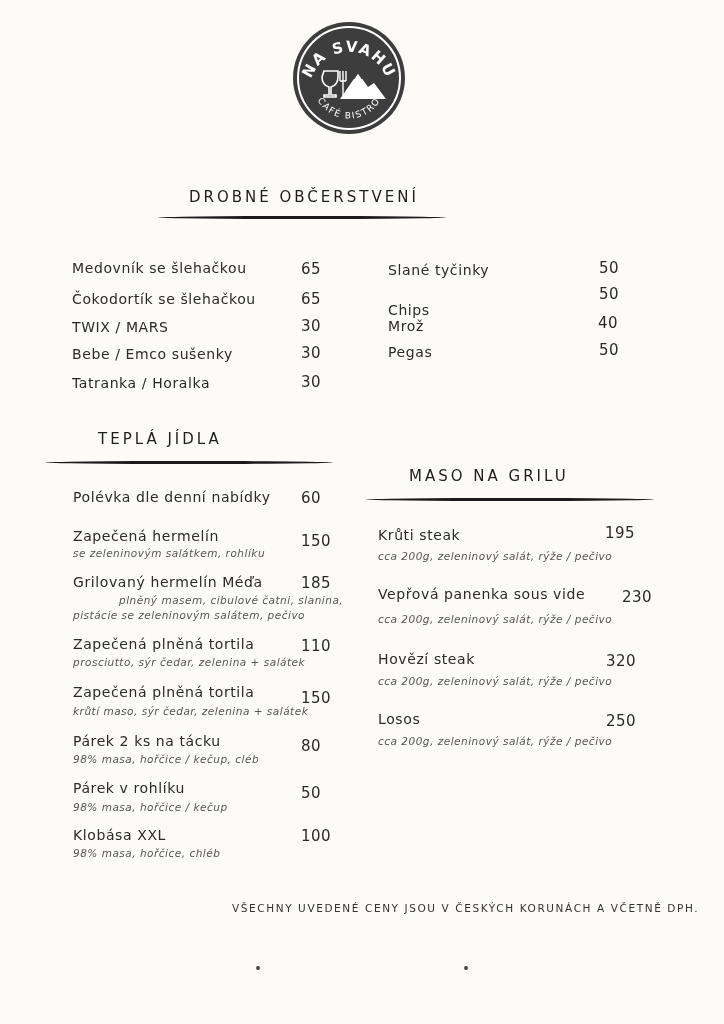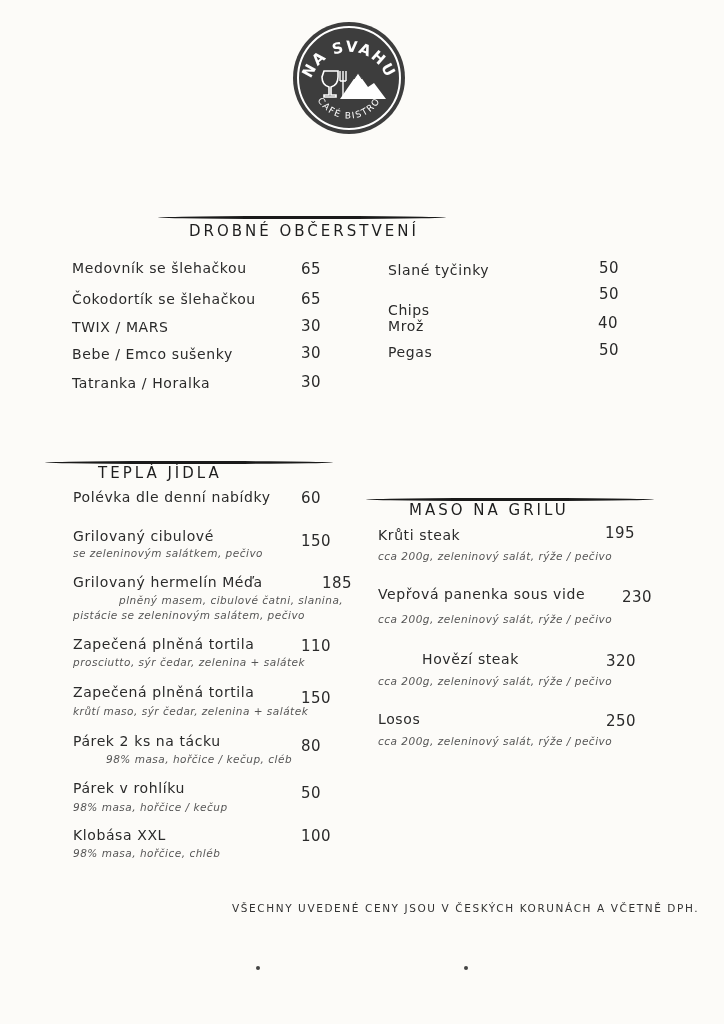--- a/index.html
+++ b/index.html
@@ -5,21 +5,20 @@
   html, body { margin: 0; padding: 0; }
   body {
     width: 724px; height: 1024px; background: #fcfbf8; position: relative; overflow: hidden;
     font-family: "DejaVu Sans", sans-serif; color: #222;
   }
   .abs { position: absolute; }
   .logo { left: 292px; top: 21px; width: 114px; height: 114px; }
   .section-title {
     position: absolute; font-size: 15px; letter-spacing: 3px; color: #1e1e1e; font-weight: normal;
     white-space: nowrap;
-    margin-top: 34px;
   }
   .rule { position: absolute; height: 3px; background: #1a1a1a; border-radius: 50%; }
   .item-name { position: absolute; font-size: 14px; color: #2a2a2a; letter-spacing: 0.6px; white-space: nowrap; }
   .item-price { position: absolute; font-size: 15px; color: #2a2a2a; letter-spacing: 0.4px; white-space: nowrap; }
   .item-desc { position: absolute; font-size: 10.5px; font-style: italic; color: #555; letter-spacing: 0.5px; white-space: nowrap; line-height: 15px; }
   .footer-note { position: absolute; left: 232px; top: 902px; font-size: 10.5px; letter-spacing: 1.6px; color: #333; white-space: nowrap; }
   .dot { position: absolute; width: 4px; height: 4px; border-radius: 50%; background: #444; }
 </style>
 </head>
 <body>
@@ -84,40 +83,40 @@
   <div class="item-price" style="left:599px; top:341px;">50</div>
 </div>
 
 <div class="section-title" style="left:98px; top:430px;">TEPLÁ JÍDLA</div>
 <div class="rule" style="left:45px; top:461px; width:288px;"></div>
 
 <div>
   <div class="item-name" style="left:73px; top:489px;">Polévka dle denní nabídky</div>
   <div class="item-price" style="left:301px; top:489px;">60</div>
 
-  <div class="item-name" style="left:73px; top:528px;">Grilovaný cibulové</div>
+  <div class="item-name" style="left:73px; top:528px;">Zapečená hermelín</div>
   <div class="item-price" style="left:301px; top:532px;">150</div>
-  <div class="item-desc" style="left:73px; top:546px;">se zeleninovým salátkem, pečivo</div>
+  <div class="item-desc" style="left:73px; top:546px;">se zeleninovým salátkem, rohlíku</div>
 
   <div class="item-name" style="left:73px; top:574px;">Grilovaný hermelín Méďa</div>
-  <div class="item-price" style="left:301px; top:574px;margin-left:21px;">185</div>
+  <div class="item-price" style="left:301px; top:574px;">185</div>
   <div class="item-desc" style="left:73px; top:593px;margin-left:46px;">plněný masem, cibulové čatni, slanina,</div>
   <div class="item-desc" style="left:73px; top:608px;">pistácie se zeleninovým salátem, pečivo</div>
 
   <div class="item-name" style="left:73px; top:636px;">Zapečená plněná tortila</div>
   <div class="item-price" style="left:301px; top:637px;">110</div>
   <div class="item-desc" style="left:73px; top:655px;text-align:center;">prosciutto, sýr čedar, zelenina + salátek</div>
 
   <div class="item-name" style="left:73px; top:684px;">Zapečená plněná tortila</div>
   <div class="item-price" style="left:301px; top:689px;">150</div>
   <div class="item-desc" style="left:73px; top:704px;">krůtí maso, sýr čedar, zelenina + salátek</div>
 
   <div class="item-name" style="left:73px; top:733px;">Párek 2 ks na tácku</div>
   <div class="item-price" style="left:301px; top:737px;">80</div>
-  <div class="item-desc" style="left:73px; top:752px;margin-left:33px;">98% masa, hořčice / kečup, cléb</div>
+  <div class="item-desc" style="left:73px; top:752px;">98% masa, hořčice / kečup, cléb</div>
 
   <div class="item-name" style="left:73px; top:780px;">Párek v rohlíku</div>
   <div class="item-price" style="left:301px; top:784px;">50</div>
   <div class="item-desc" style="left:73px; top:800px;">98% masa, hořčice / kečup</div>
 
   <div class="item-name" style="left:73px; top:827px;">Klobása XXL</div>
   <div class="item-price" style="left:301px; top:827px;">100</div>
   <div class="item-desc" style="left:73px; top:846px;">98% masa, hořčice, chléb</div>
 </div>
 
@@ -126,21 +125,21 @@
 
 <div>
   <div class="item-name" style="left:378px; top:527px;">Krůti steak</div>
   <div class="item-price" style="left:605px; top:524px;">195</div>
   <div class="item-desc" style="left:378px; top:549px;">cca 200g, zeleninový salát, rýže / pečivo</div>
 
   <div class="item-name" style="left:378px; top:586px;">Vepřová panenka sous vide</div>
   <div class="item-price" style="left:606px; top:588px;margin-left:16px;">230</div>
   <div class="item-desc" style="left:378px; top:612px;">cca 200g, zeleninový salát, rýže / pečivo</div>
 
-  <div class="item-name" style="left:378px; top:651px;margin-left:44px;">Hovězí steak</div>
+  <div class="item-name" style="left:378px; top:651px;">Hovězí steak</div>
   <div class="item-price" style="left:606px; top:652px;">320</div>
   <div class="item-desc" style="left:378px; top:674px;">cca 200g, zeleninový salát, rýže / pečivo</div>
 
   <div class="item-name" style="left:378px; top:711px;text-align:right;">Losos</div>
   <div class="item-price" style="left:606px; top:712px;">250</div>
   <div class="item-desc" style="left:378px; top:734px;">cca 200g, zeleninový salát, rýže / pečivo</div>
 </div>
 
 <div class="footer-note">VŠECHNY UVEDENÉ CENY JSOU V ČESKÝCH KORUNÁCH A VČETNĚ DPH.</div>
 <div class="dot" style="left:256px; top:966px;"></div>

